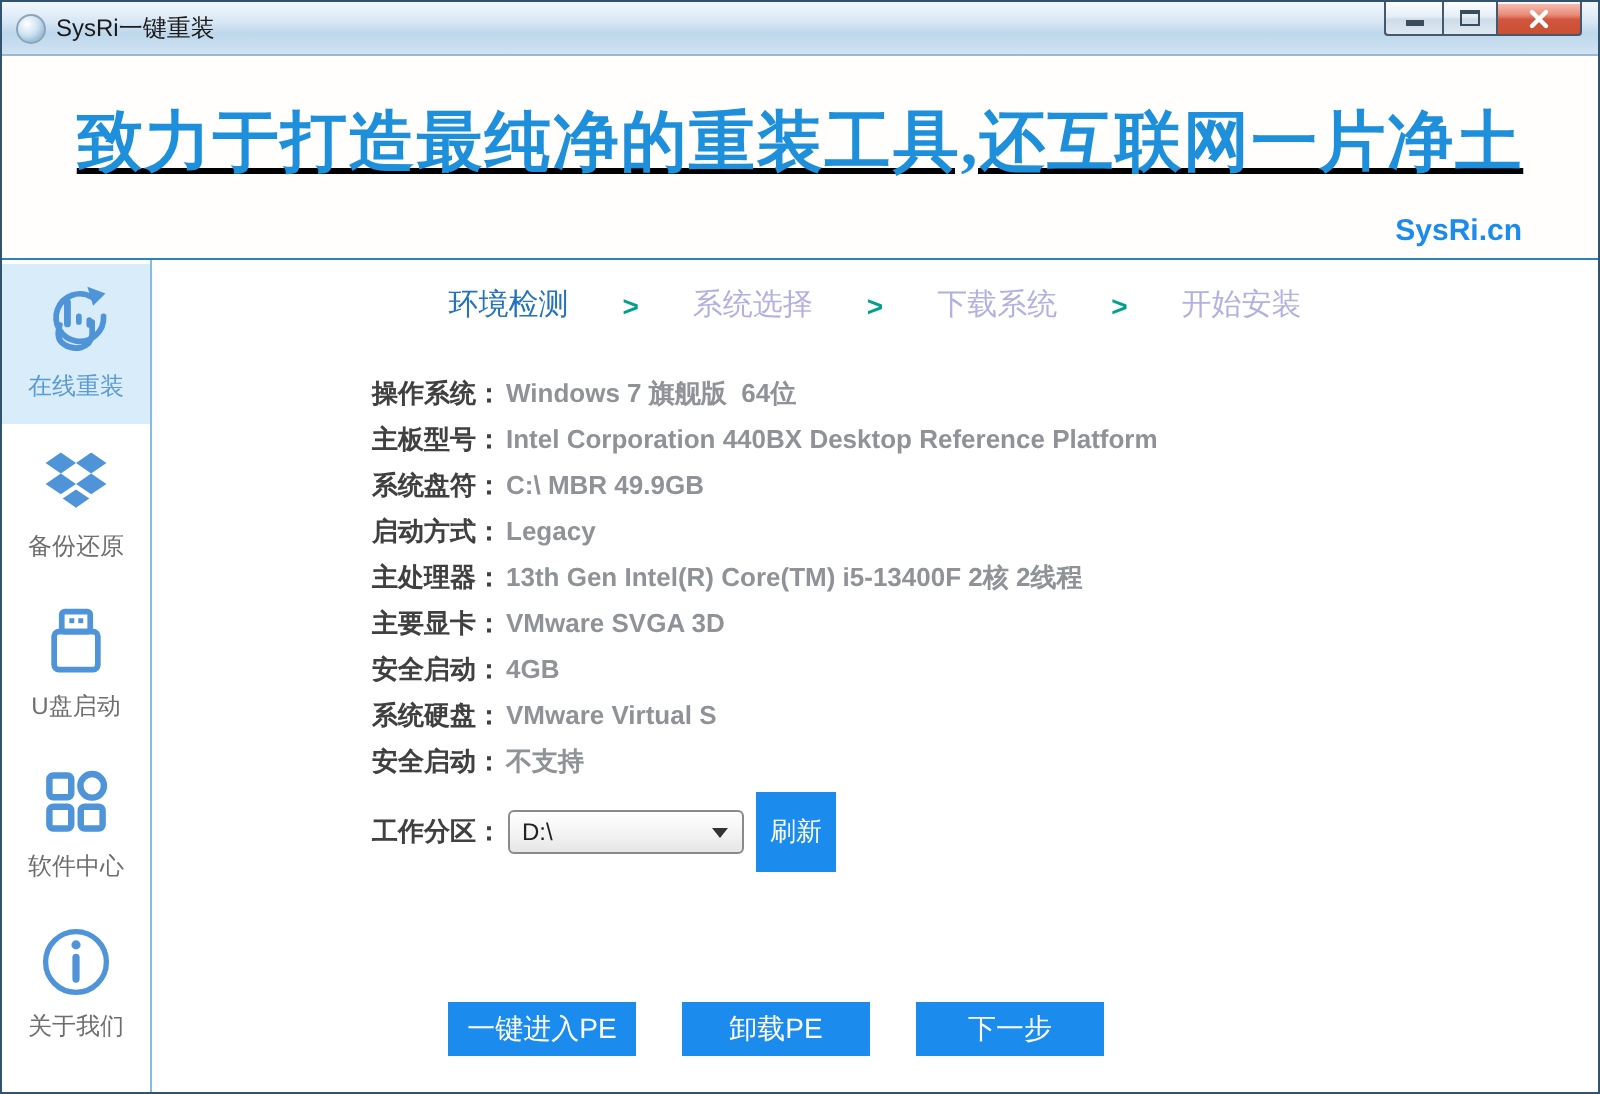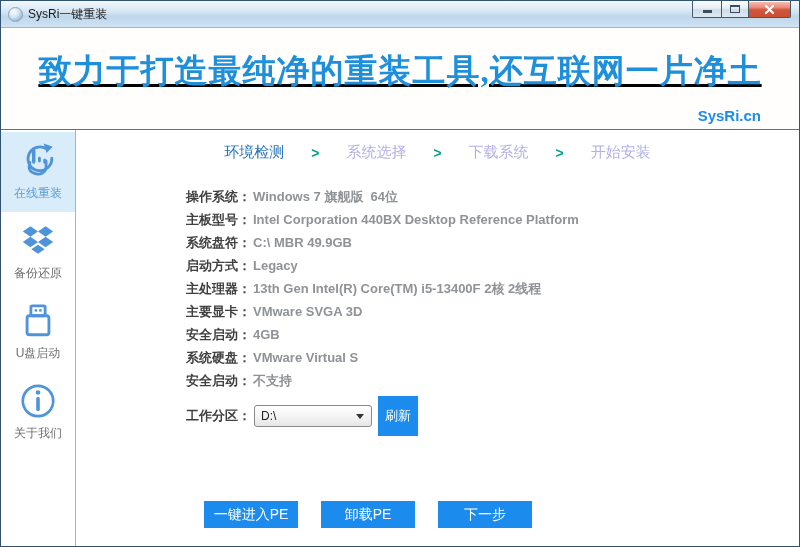--- a/index.html
+++ b/index.html
@@ -65,21 +65,21 @@
   .partition-row { margin:3px 0 0 110px; display:flex; align-items:center; font-size:13px; }
   .combobox { width:118px; height:22px; border:1px solid #8a8a8a; border-radius:3px;
     background:linear-gradient(#ffffff,#f3f3f3 55%,#e6e6e6); display:flex; align-items:center;
     justify-content:space-between; padding:0 7px 0 6px; font-size:12px; color:#222;
     margin-left:3px; cursor:pointer; }
   .combo-arrow { width:0; height:0; border-left:4px solid transparent; border-right:4px solid transparent;
     border-top:5px solid #333; }
   .refresh-btn { margin-left:6px; width:40px; height:40px; background:#1b8cee; color:#fff;
     border:none; font-size:13px; cursor:pointer; font-family:Liberation Serif, serif; }
 
-  .footer-buttons { position:absolute; bottom:18px; left:128px; display:flex; gap:23px; }
+  .footer-buttons { position:absolute; bottom:18px; left:148px; display:flex; gap:23px; }
   .footer-buttons button { width:94px; height:27px; background:#1b8cee; color:#fff; border:none;
     font-size:14px; cursor:pointer; font-family:inherit; }
 </style>
 </head>
 <body>
 
 <div class="window">
 
   <div class="titlebar">
     <div class="title-left">
@@ -137,20 +137,31 @@
       <div class="side-item">
         <svg class="side-icon" viewBox="0 0 40 40">
           <rect x="12.5" y="4" width="15" height="10.5" rx="1.5" fill="none" stroke="#4f94d8" stroke-width="3"></rect>
           <rect x="16.5" y="7.5" width="2.6" height="2.6" fill="#4f94d8"></rect>
           <rect x="21.2" y="7.5" width="2.6" height="2.6" fill="#4f94d8"></rect>
           <rect x="8.5" y="14.5" width="23" height="20" rx="2.5" fill="none" stroke="#4f94d8" stroke-width="3"></rect>
         </svg>
         <span class="side-label">U盘启动</span>
       </div>
 
+      <div class="side-item">
+        <svg class="side-icon" viewBox="0 0 40 40">
+          <g fill="none" stroke="#4f94d8" stroke-width="3.4">
+            <rect x="6" y="6" width="11.5" height="11.5" rx="2"></rect>
+            <circle cx="28.5" cy="11.5" r="6.2"></circle>
+            <rect x="6" y="22.5" width="11.5" height="11.5" rx="2"></rect>
+            <rect x="22.5" y="22.5" width="11.5" height="11.5" rx="2"></rect>
+          </g>
+        </svg>
+        <span class="side-label">软件中心</span>
+      </div>
 
       <div class="side-item">
         <svg class="side-icon" viewBox="0 0 40 40">
           <circle cx="20" cy="20" r="16" fill="none" stroke="#4f94d8" stroke-width="2.8"></circle>
           <line x1="20" y1="17.5" x2="20" y2="29" stroke="#4f94d8" stroke-width="3.8" stroke-linecap="round"></line>
           <circle cx="20" cy="11" r="2.4" fill="#4f94d8"></circle>
         </svg>
         <span class="side-label">关于我们</span>
       </div>
 

